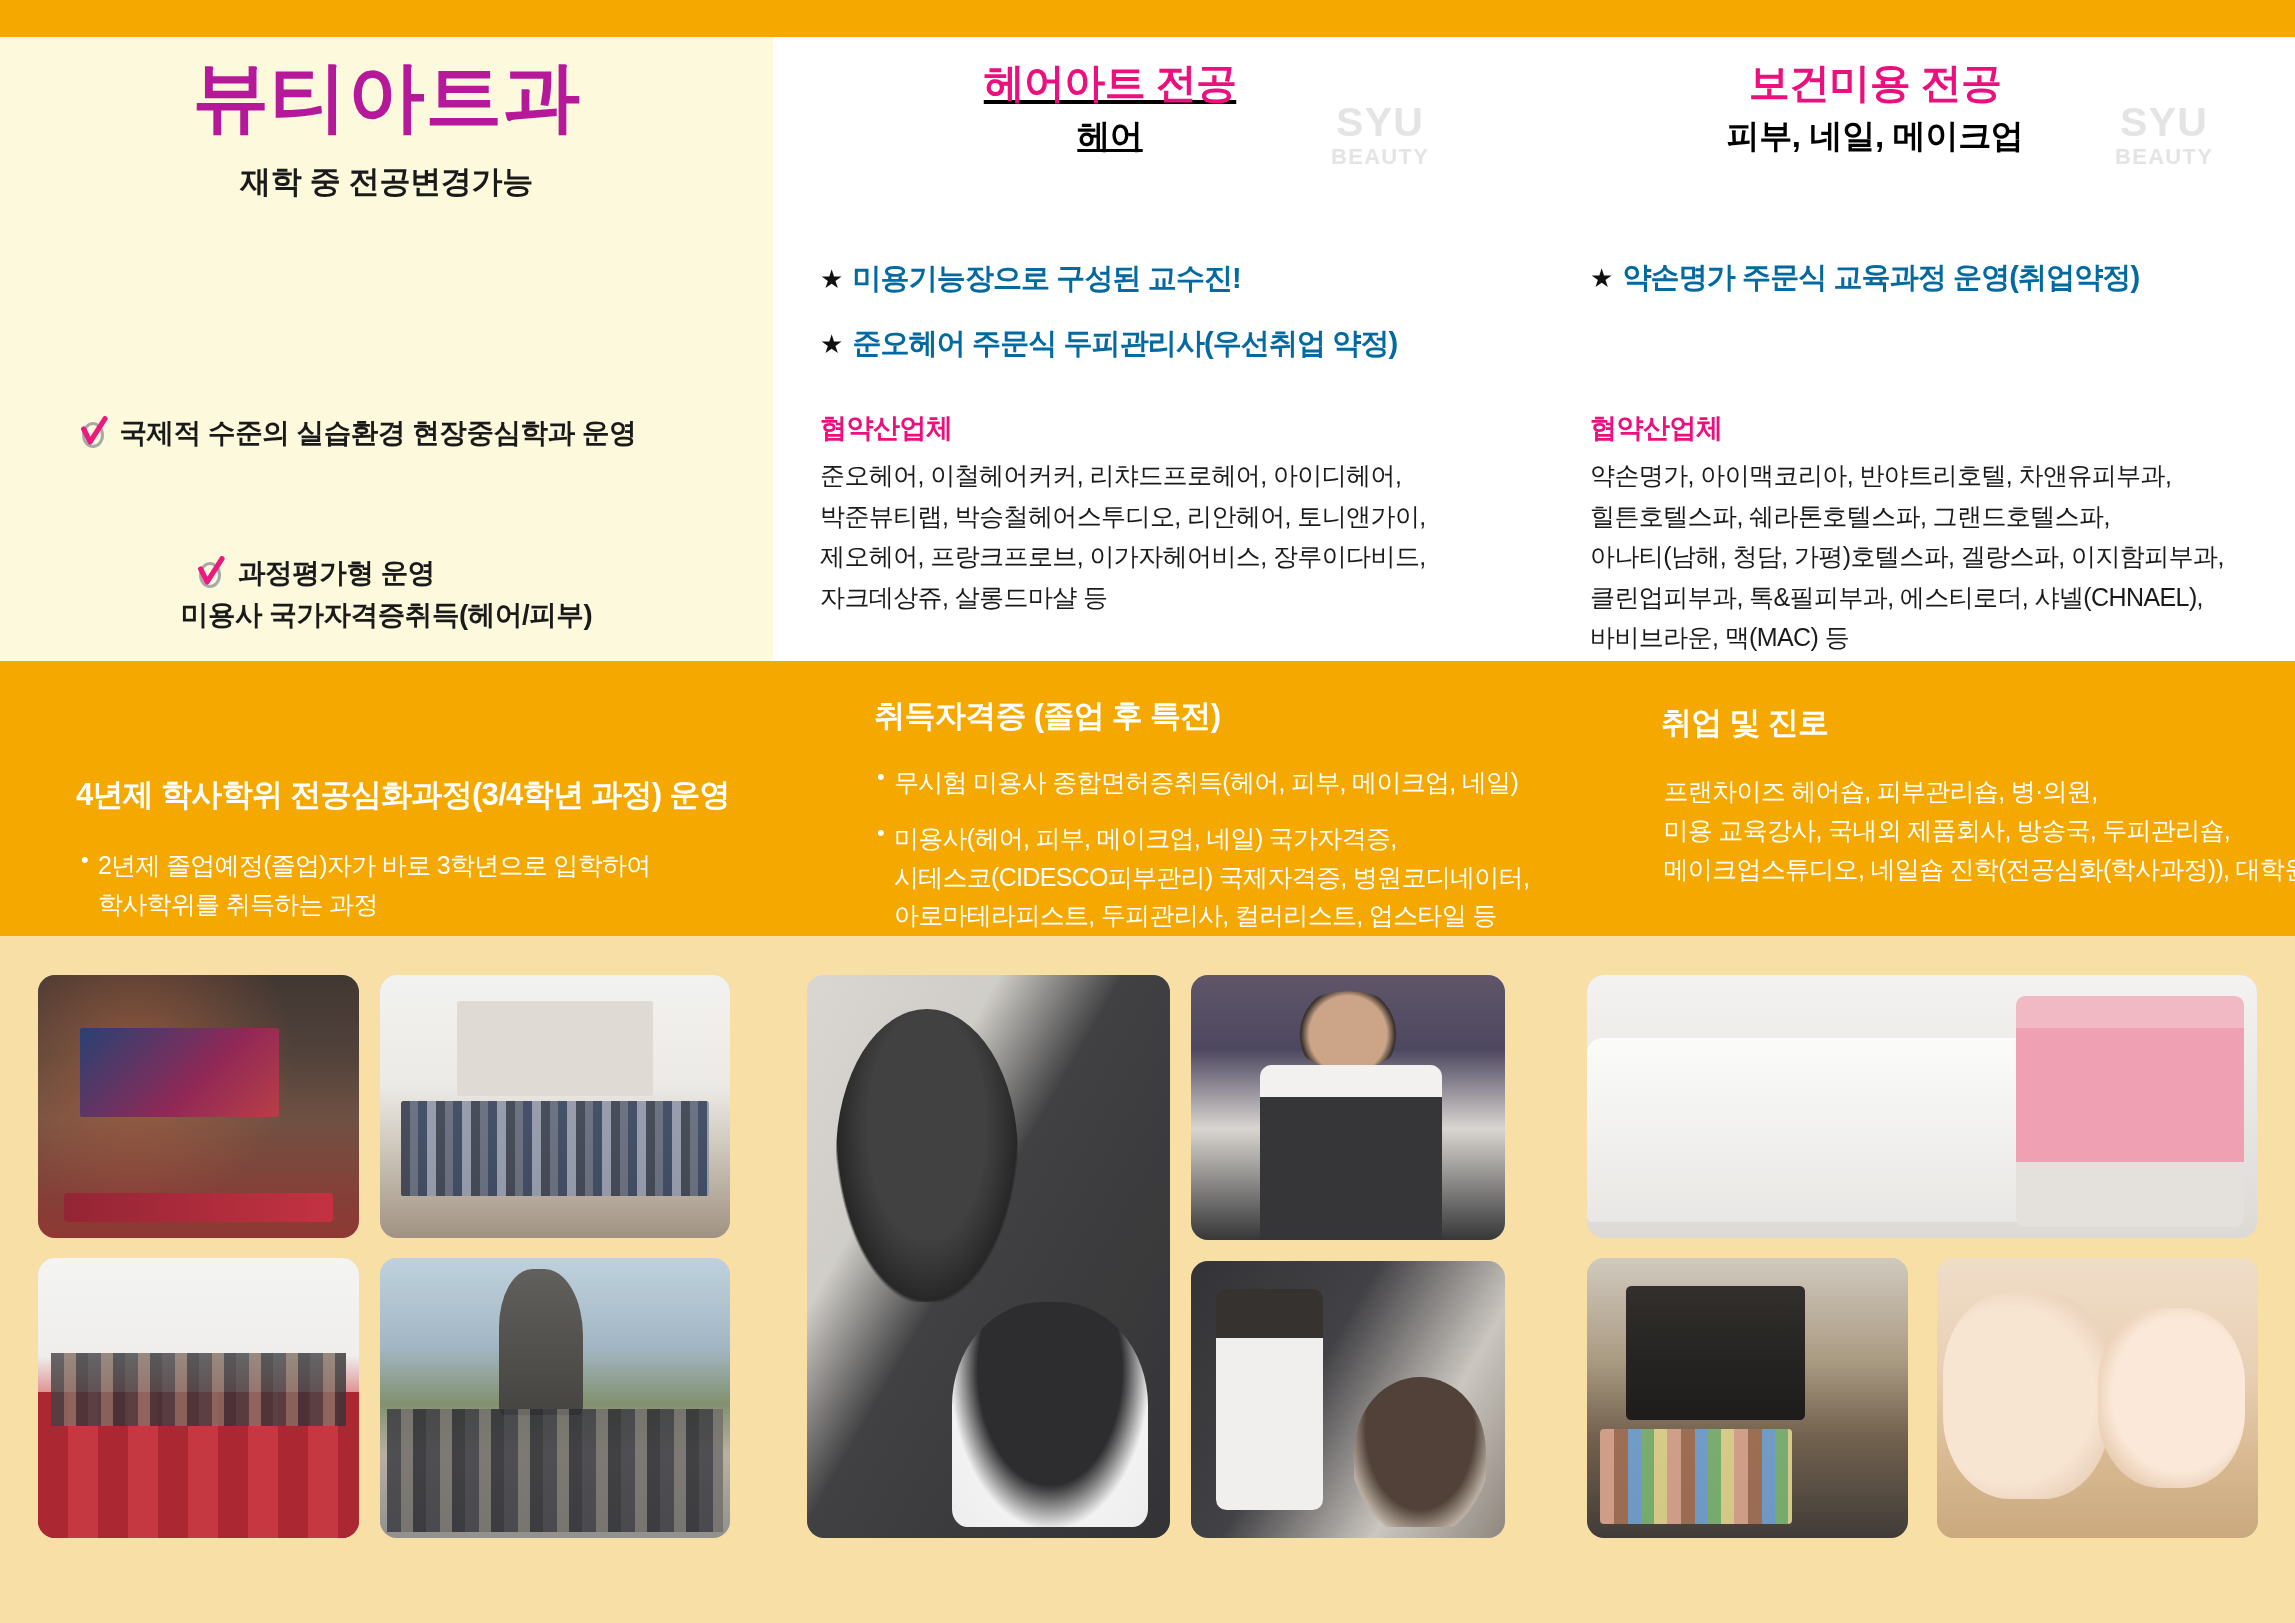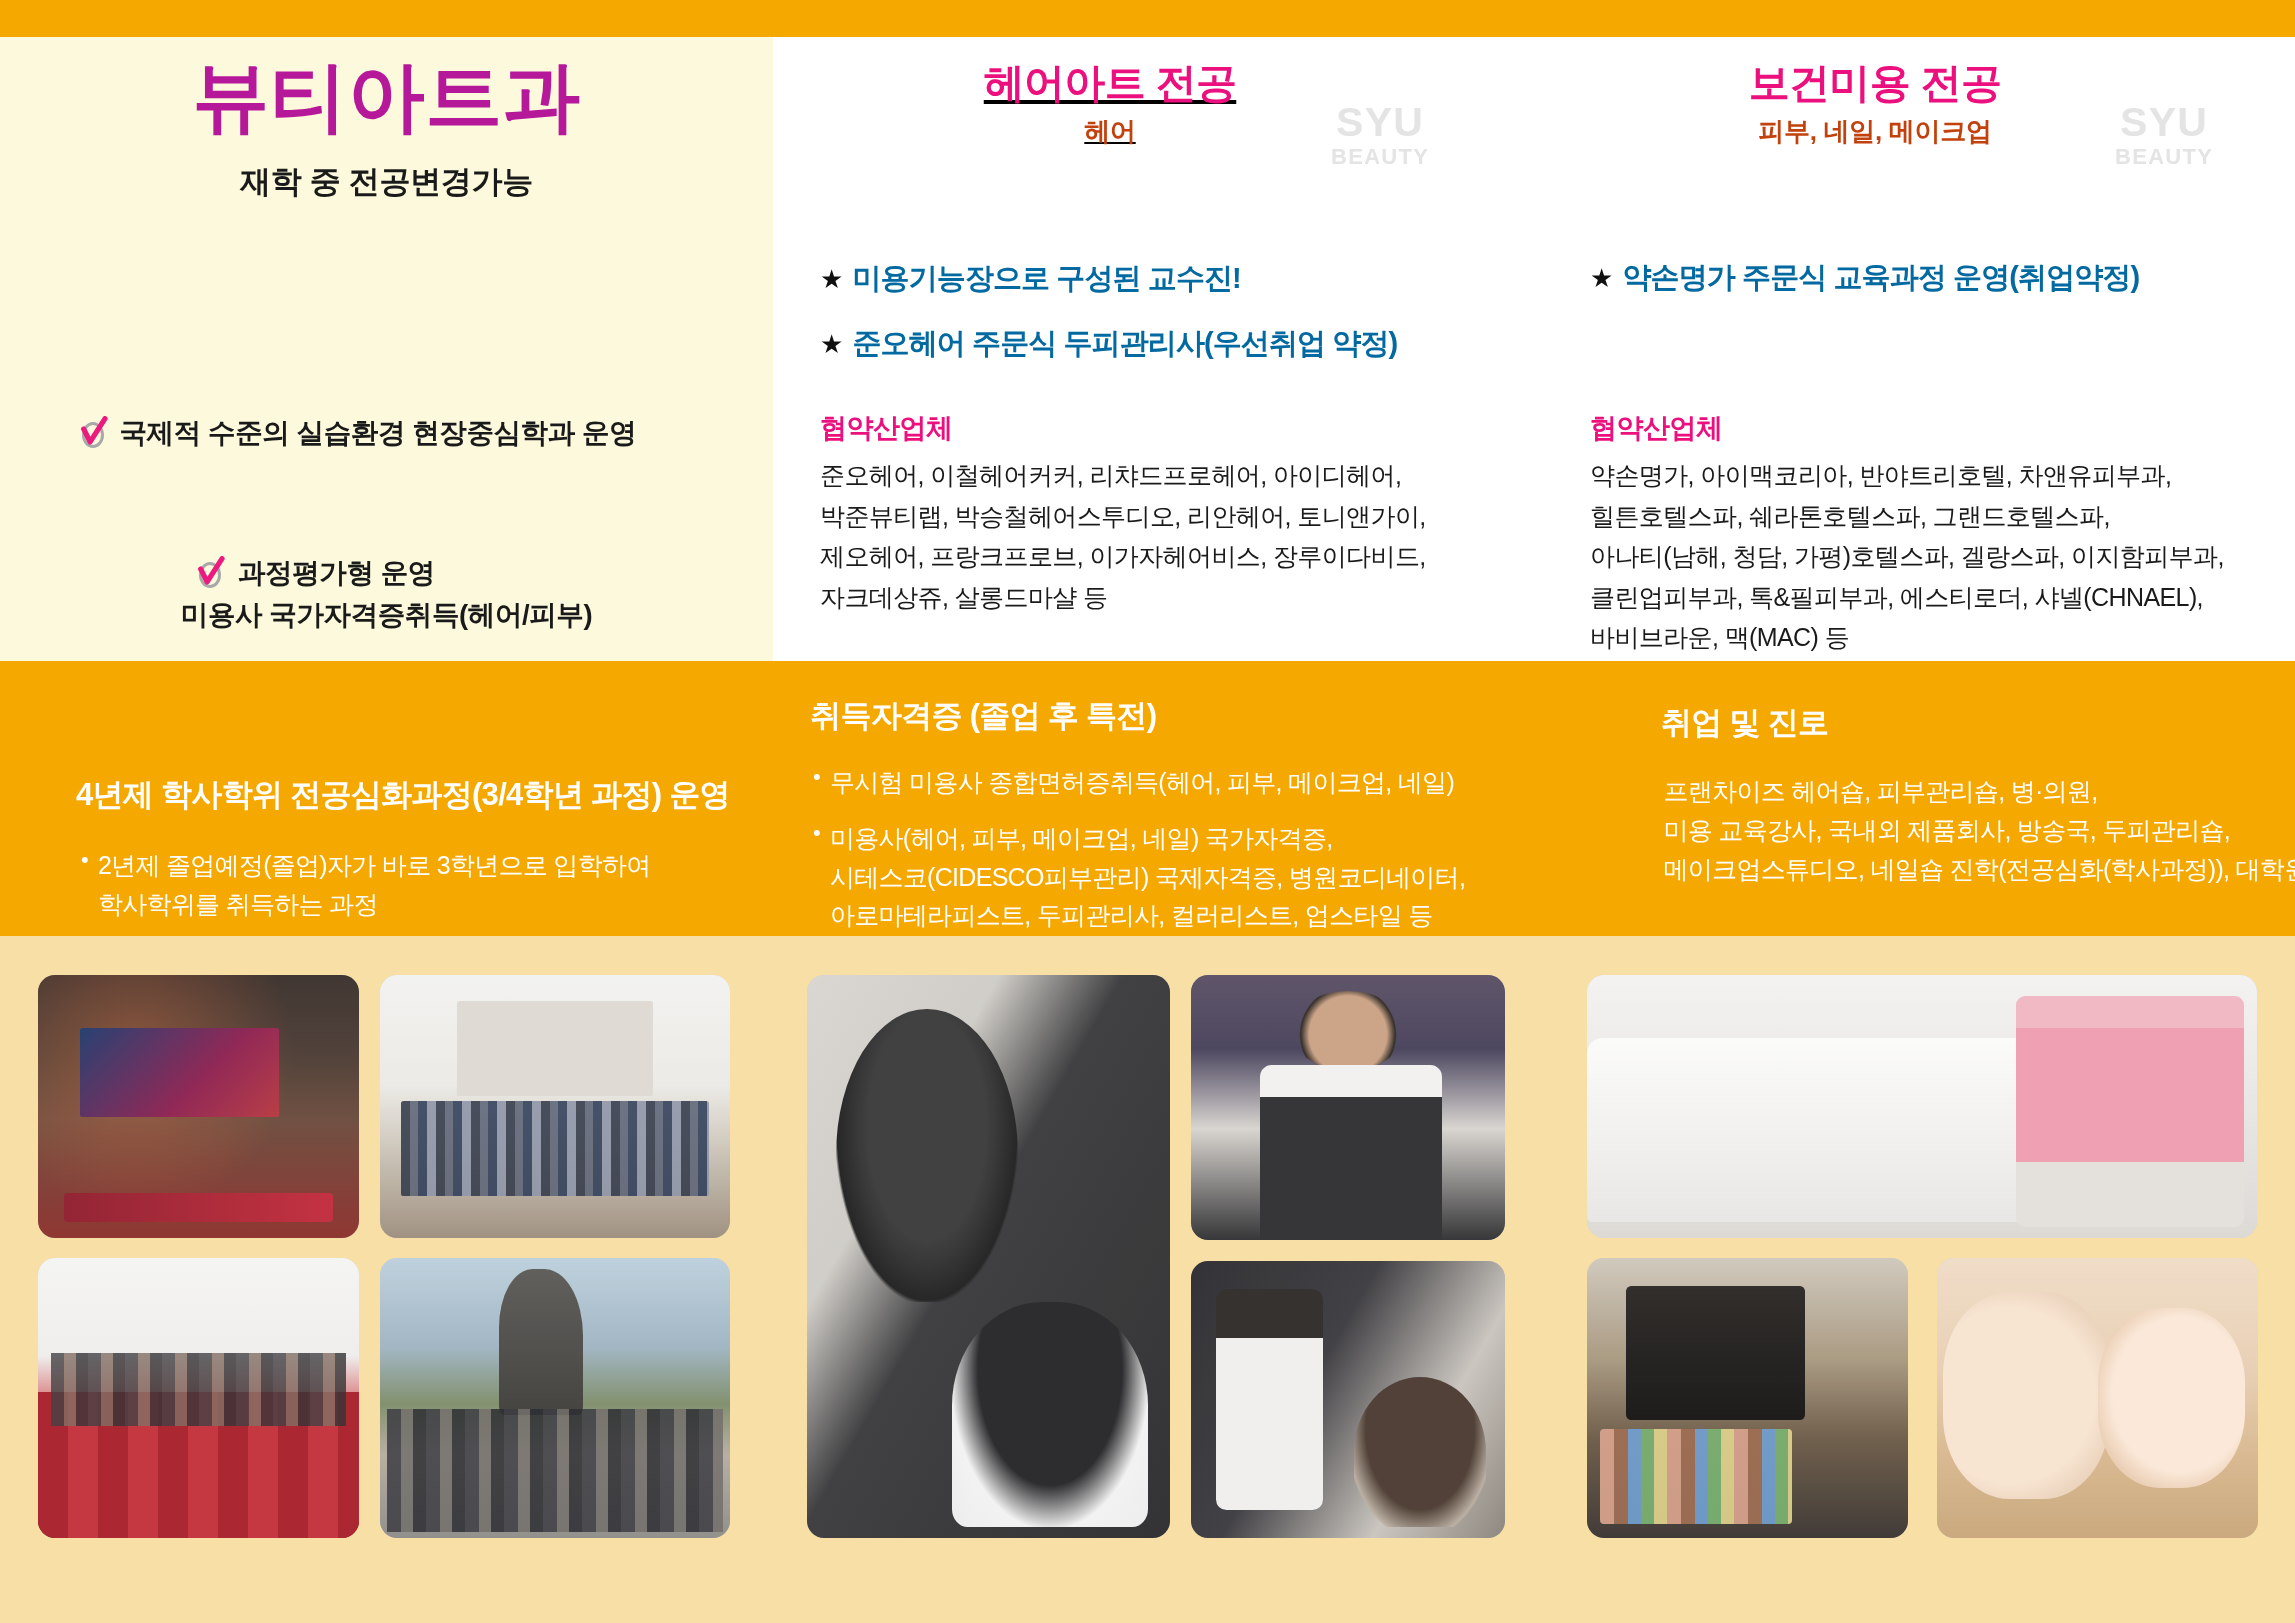--- a/index.html
+++ b/index.html
@@ -126,23 +126,23 @@
 
   .major-title {
     font-size: 41px;
     font-weight: 800;
     color: #EC0F7E;
     letter-spacing: -0.7px;
     line-height: 1.05;
   }
   .major-subtitle {
     margin-top: 9.2px;
-    font-size: 26px;
+    font-size: 33px;
     font-weight: 700;
-    color: #c2410c;
+    color: #000000;
     letter-spacing: -0.3px;
   }
 
   .syu-logo {
     position: absolute;
     top: 65px;
     text-align: center;
     line-height: 1;
     color: #E4E4E4;
     user-select: none;
@@ -219,21 +219,21 @@
   
   .orange-band {
     position: absolute;
     left: 0; top: 661px;
     width: 2295px;
     height: 275px;
     background: #F5A800;
   }
   .band-col { position: absolute; top: 0; height: 275px; }
   .band-col.c1 { left: 0;     width: 826px; margin-top: 34px; }
-  .band-col.c2 { left: 792px; width: 810px; }
+  .band-col.c2 { left: 856px; width: 810px; }
   .band-col.c3 { left: 1636px; width: 660px; }
 
   .band-title {
     position: absolute;
     font-size: 31px;
     font-weight: 800;
     color: #ffffff;
     letter-spacing: -0.7px;
     white-space: nowrap;
   }

